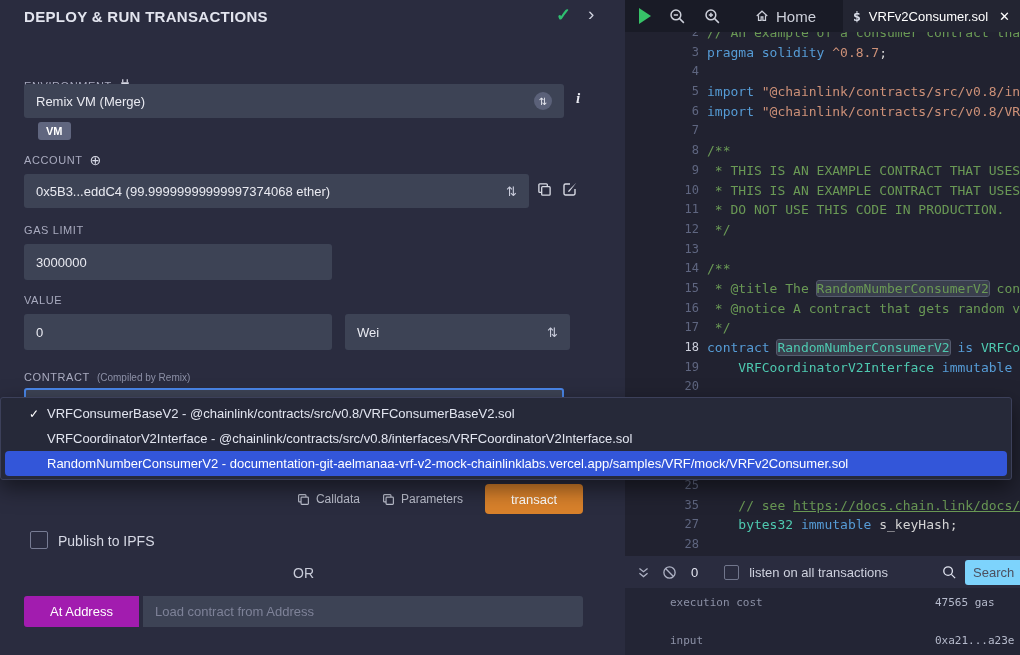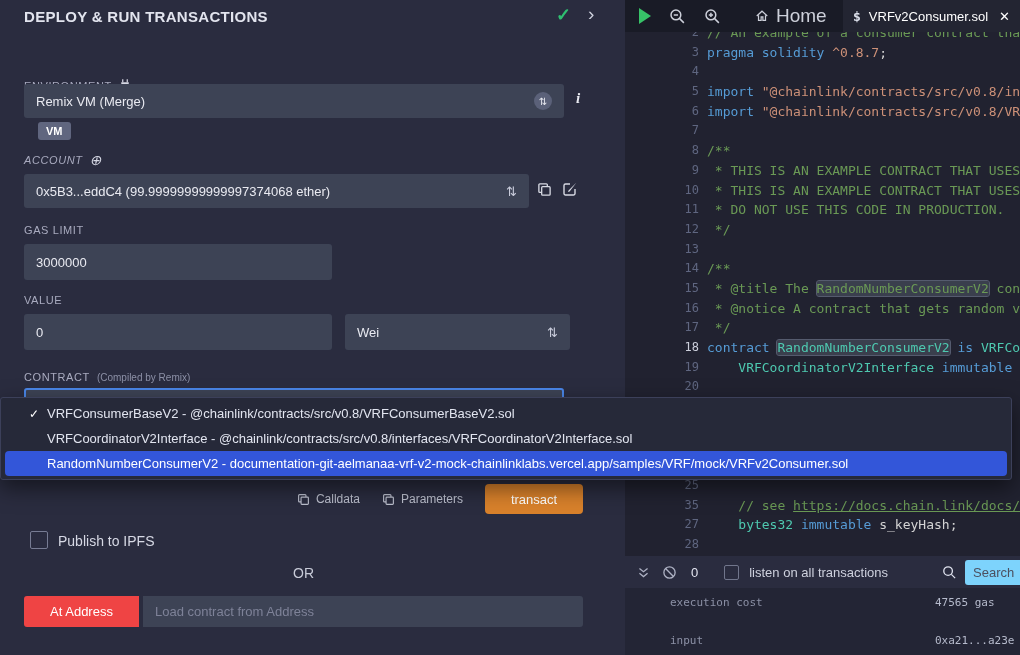--- a/index.html
+++ b/index.html
@@ -25,21 +25,21 @@
                  font-size:10px; color:#e9eaf1; flex:none; }
   .updown { color:#c9ccdb; font-size:13px; flex:none; }
 
   .env-label { top:78px; }
   .env-select { top:84px; left:24px; width:540px; height:34px; }
   .info-icon { position:absolute; left:576px; top:90px; font-family:"Liberation Serif",serif;
                font-style:italic; font-weight:700; font-size:15px; color:#e9eaf1; }
   .vm-badge { position:absolute; left:38px; top:122px; background:#60667f; color:#fff;
               font-size:11px; font-weight:700; padding:3px 8px; border-radius:3px; }
 
-  .acct-label { top:152px;font-style:italic; }
+  .acct-label { top:152px; }
   .plus-glyph { font-size:14px; color:#d6d8e4; }
   .acct-select { top:174px; left:24px; width:505px; height:34px; }
   .icon-btn { position:absolute; cursor:pointer; }
   .copy-btn { left:537px; top:182px; }
   .edit-btn { left:562px; top:181px; }
 
   .gas-label { top:224px; }
   .gas-input { top:244px; left:24px; width:308px; height:36px; }
   .val-label { top:294px; }
   .val-input { top:314px; left:24px; width:308px; height:36px; }
@@ -72,21 +72,21 @@
                   border-radius:4px; color:#fff; font-size:13px; cursor:pointer;
                   font-family:"Liberation Sans",sans-serif; }
 
   .publish-check { position:absolute; left:30px; top:531px; width:18px; height:18px;
                    border:1px solid #777c93; border-radius:2px; background:transparent; }
   .publish-label { position:absolute; left:58px; top:533px; font-size:14px; color:#d6d8e4; }
   .or-label { position:absolute; top:565px; left:0; width:607px; text-align:center;
               color:#c8cbd8; font-size:14px; }
 
   .ataddr-btn { position:absolute; left:24px; top:596px; width:115px; height:31px;
-                background:#ef4444; border:none; border-radius:3px 0 0 3px; color:#fff;
+                background:#a21caf; border:none; border-radius:3px 0 0 3px; color:#fff;
                 font-size:13px; cursor:pointer; font-family:"Liberation Sans",sans-serif; }
   .ataddr-input { position:absolute; left:143px; top:596px; width:440px; height:31px;
                   background:#3d4355; border-radius:0 3px 3px 0; display:flex;
                   align-items:center; padding:0 12px; }
 
   
   .editor { position:absolute; left:625px; top:0; width:395px; height:556px;
             background:#212230; overflow:hidden; }
   .code-wrap { position:absolute; top:23px; left:0; width:100%; }
   .code-line { display:flex; height:19.7px; line-height:19.7px; white-space:pre;
@@ -101,21 +101,21 @@
   .typ { color:#4ec9b0; }
   .pl  { color:#d4d4d4; }
   .hl  { background:#3a3f4d; outline:1px solid #555b6e; border-radius:2px; }
 
   .tabbar { position:absolute; top:0; left:0; width:100%; height:32px; background:#191b26;
             display:flex; align-items:center; z-index:10; }
   .play-icon { margin-left:14px; width:0; height:0; border-left:12px solid #37c268;
                border-top:8px solid transparent; border-bottom:8px solid transparent; cursor:pointer; }
   .zoom { margin-left:18px; cursor:pointer; display:flex; }
   .tab-home { display:flex; align-items:center; gap:7px; margin-left:24px; color:#cdd0da;
-              font-size:19px; height:100%; padding:0 10px; cursor:pointer; }
+              font-size:15px; height:100%; padding:0 10px; cursor:pointer; }
   .tab-file { position:absolute; left:218px; right:0; top:0; bottom:0; background:#232532;
               display:flex; align-items:center; gap:8px; padding:0 10px; color:#fff;
               font-size:13px; cursor:pointer; }
   .file-glyph { font-family:"DejaVu Sans Mono",monospace; font-weight:700; font-size:13px;
                 color:#dfe3ee; }
   .close-x { margin-left:auto; color:#fff; font-size:13px; cursor:pointer; }
 
   
   .terminal { position:absolute; left:625px; top:556px; width:395px; height:99px; }
   .term-bar { height:32px; display:flex; align-items:center; background:#2a2c3f; }

